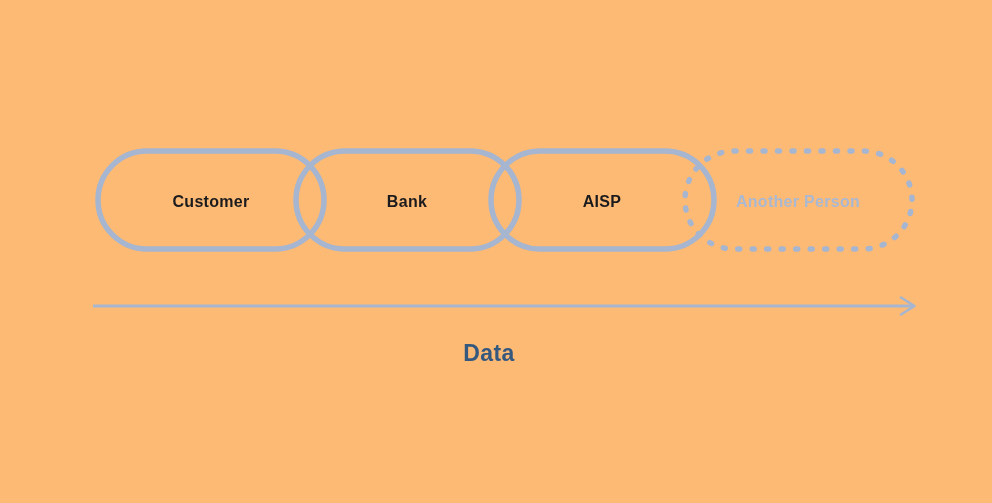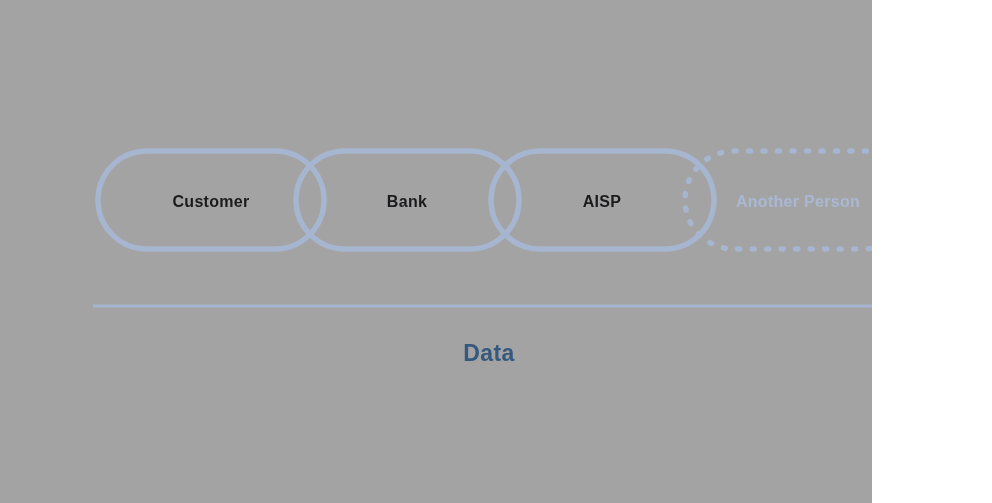--- a/index.html
+++ b/index.html
@@ -2,23 +2,23 @@
 <html><head>
 <meta charset="utf-8">
 <style>
   html, body {
     margin: 0;
     padding: 0;
     background: #ffffff;
   }
   .canvas {
     position: relative;
-    width: 872px;
+    width: 992px;
     height: 503px;
-    background: #a3a3a3;
+    background: #fdba74;
     overflow: hidden;
     font-family: "Liberation Sans", "DejaVu Sans", sans-serif;
   }
   svg { display: block; }
   .node-outline {
     fill: none;
     stroke: #a6b5d0;
     stroke-width: 5.5;
   }
   .node-outline.dotted {

